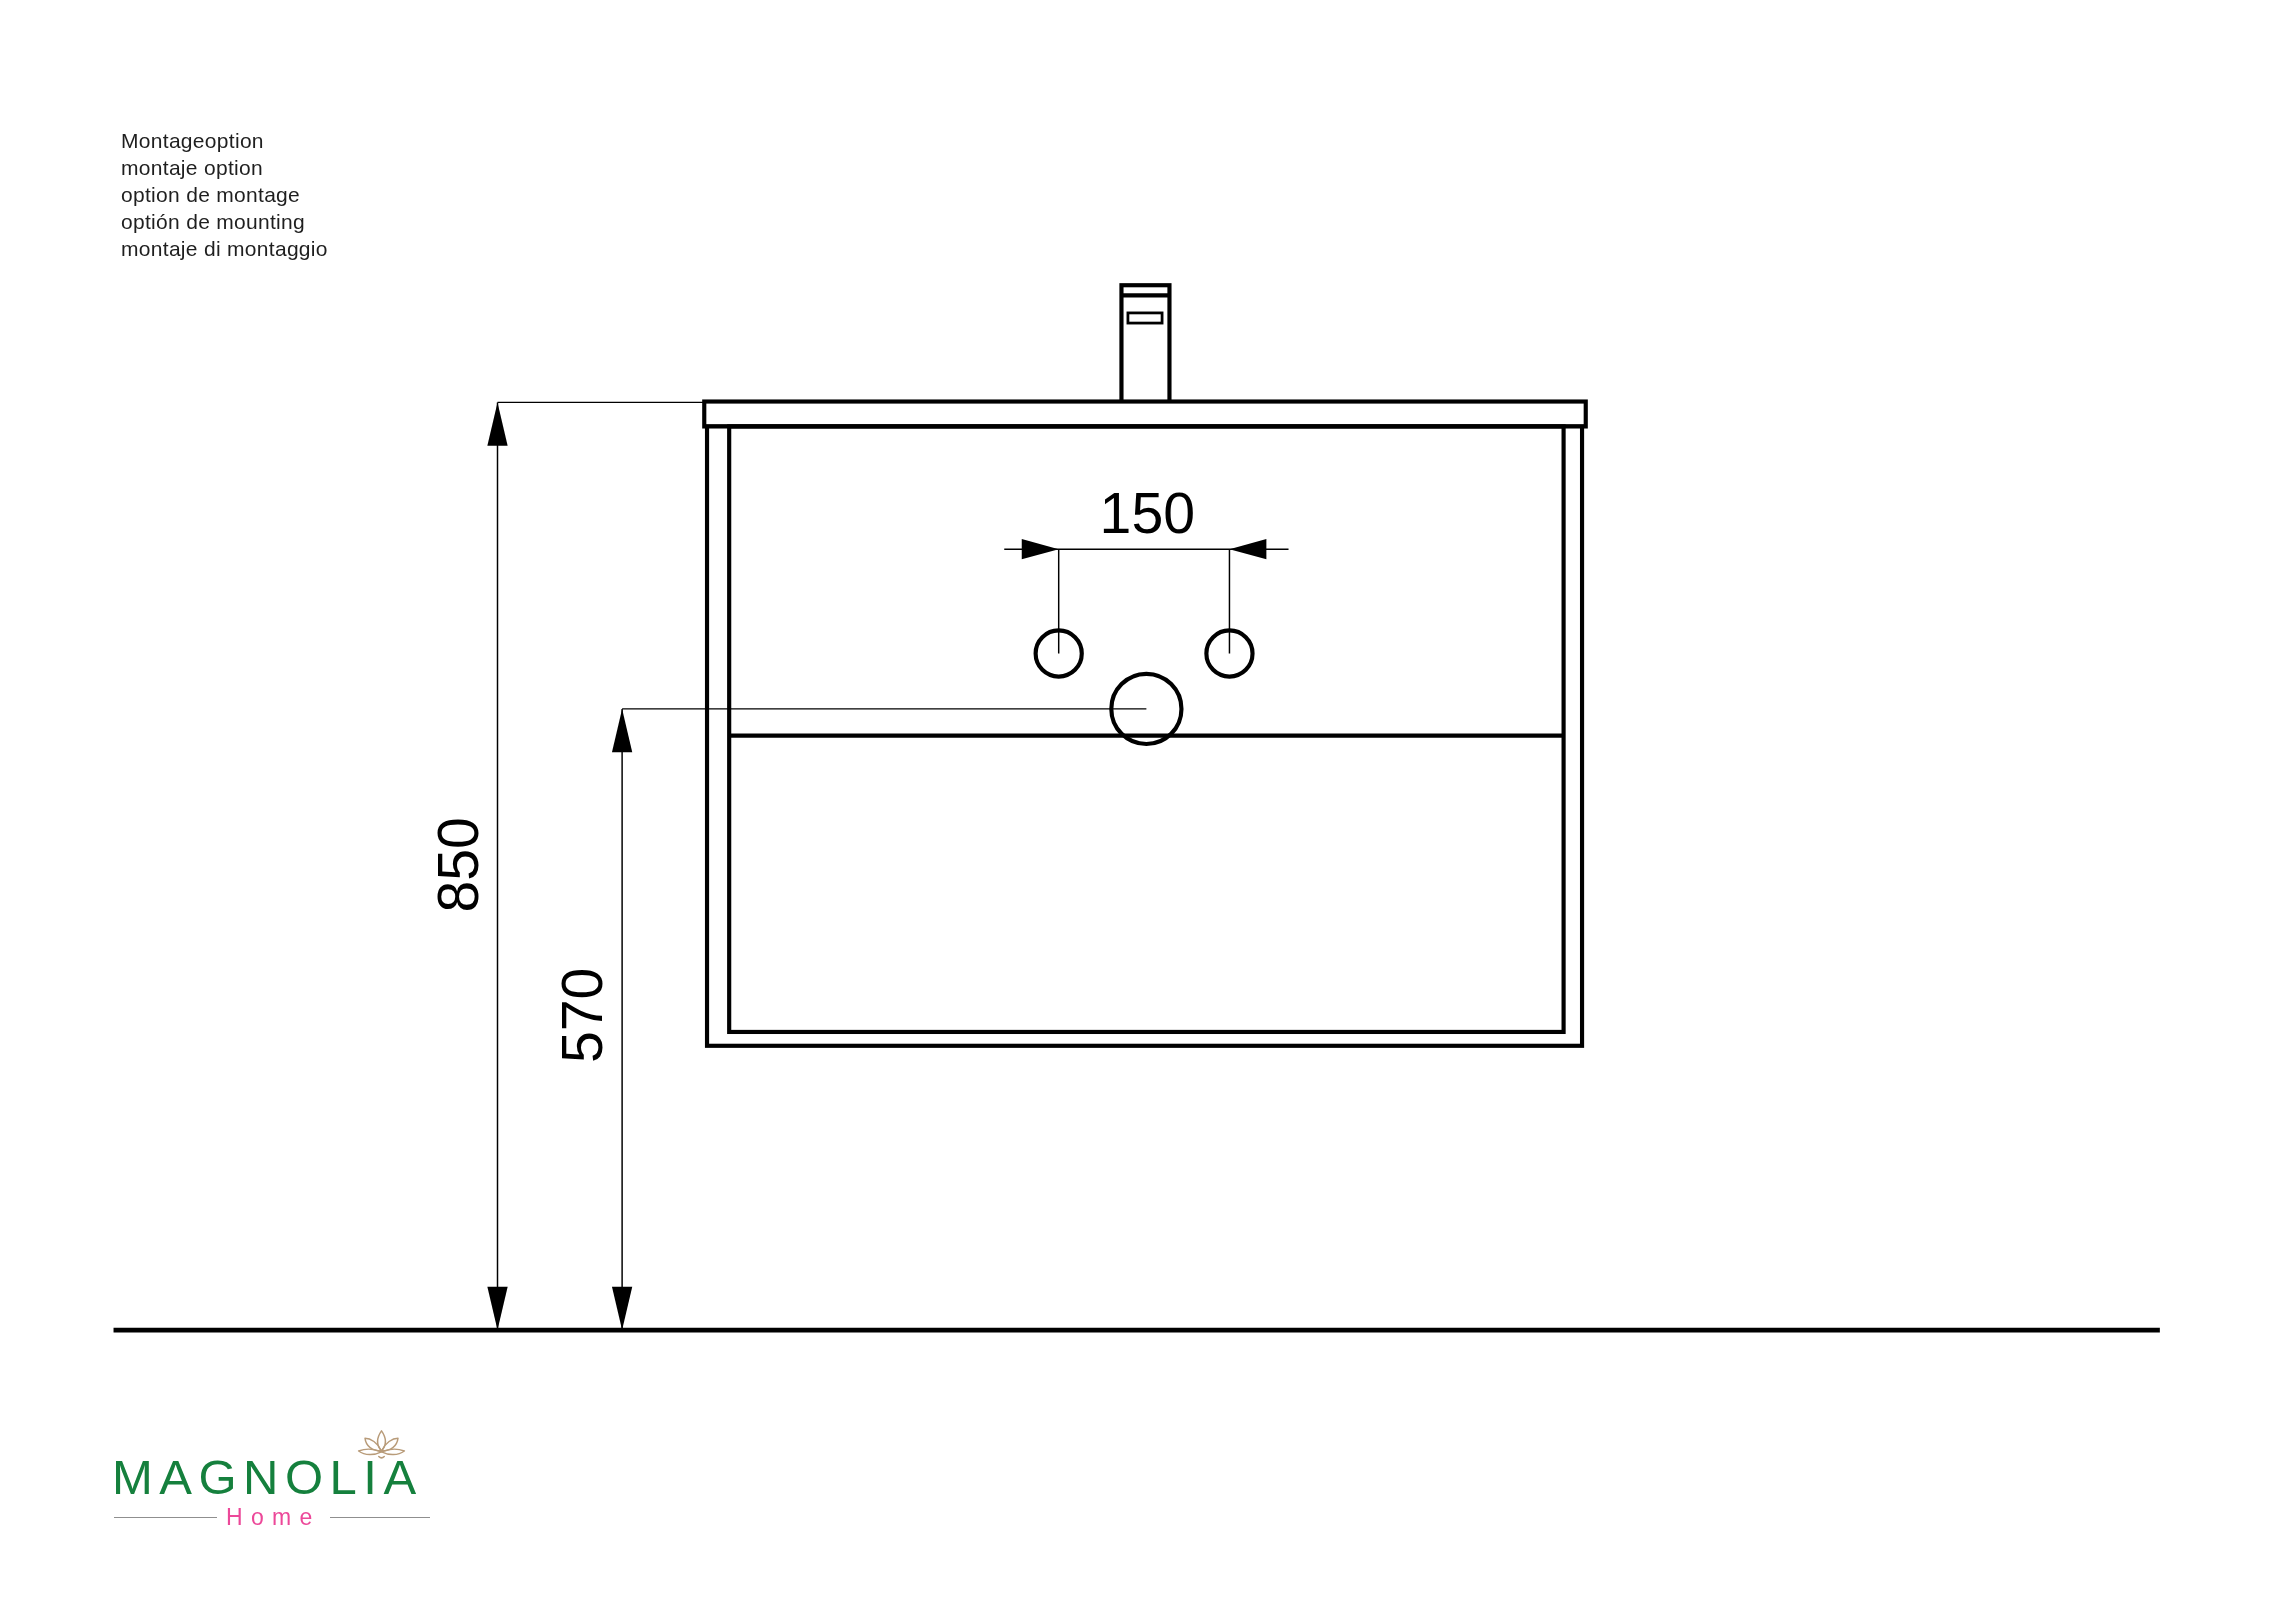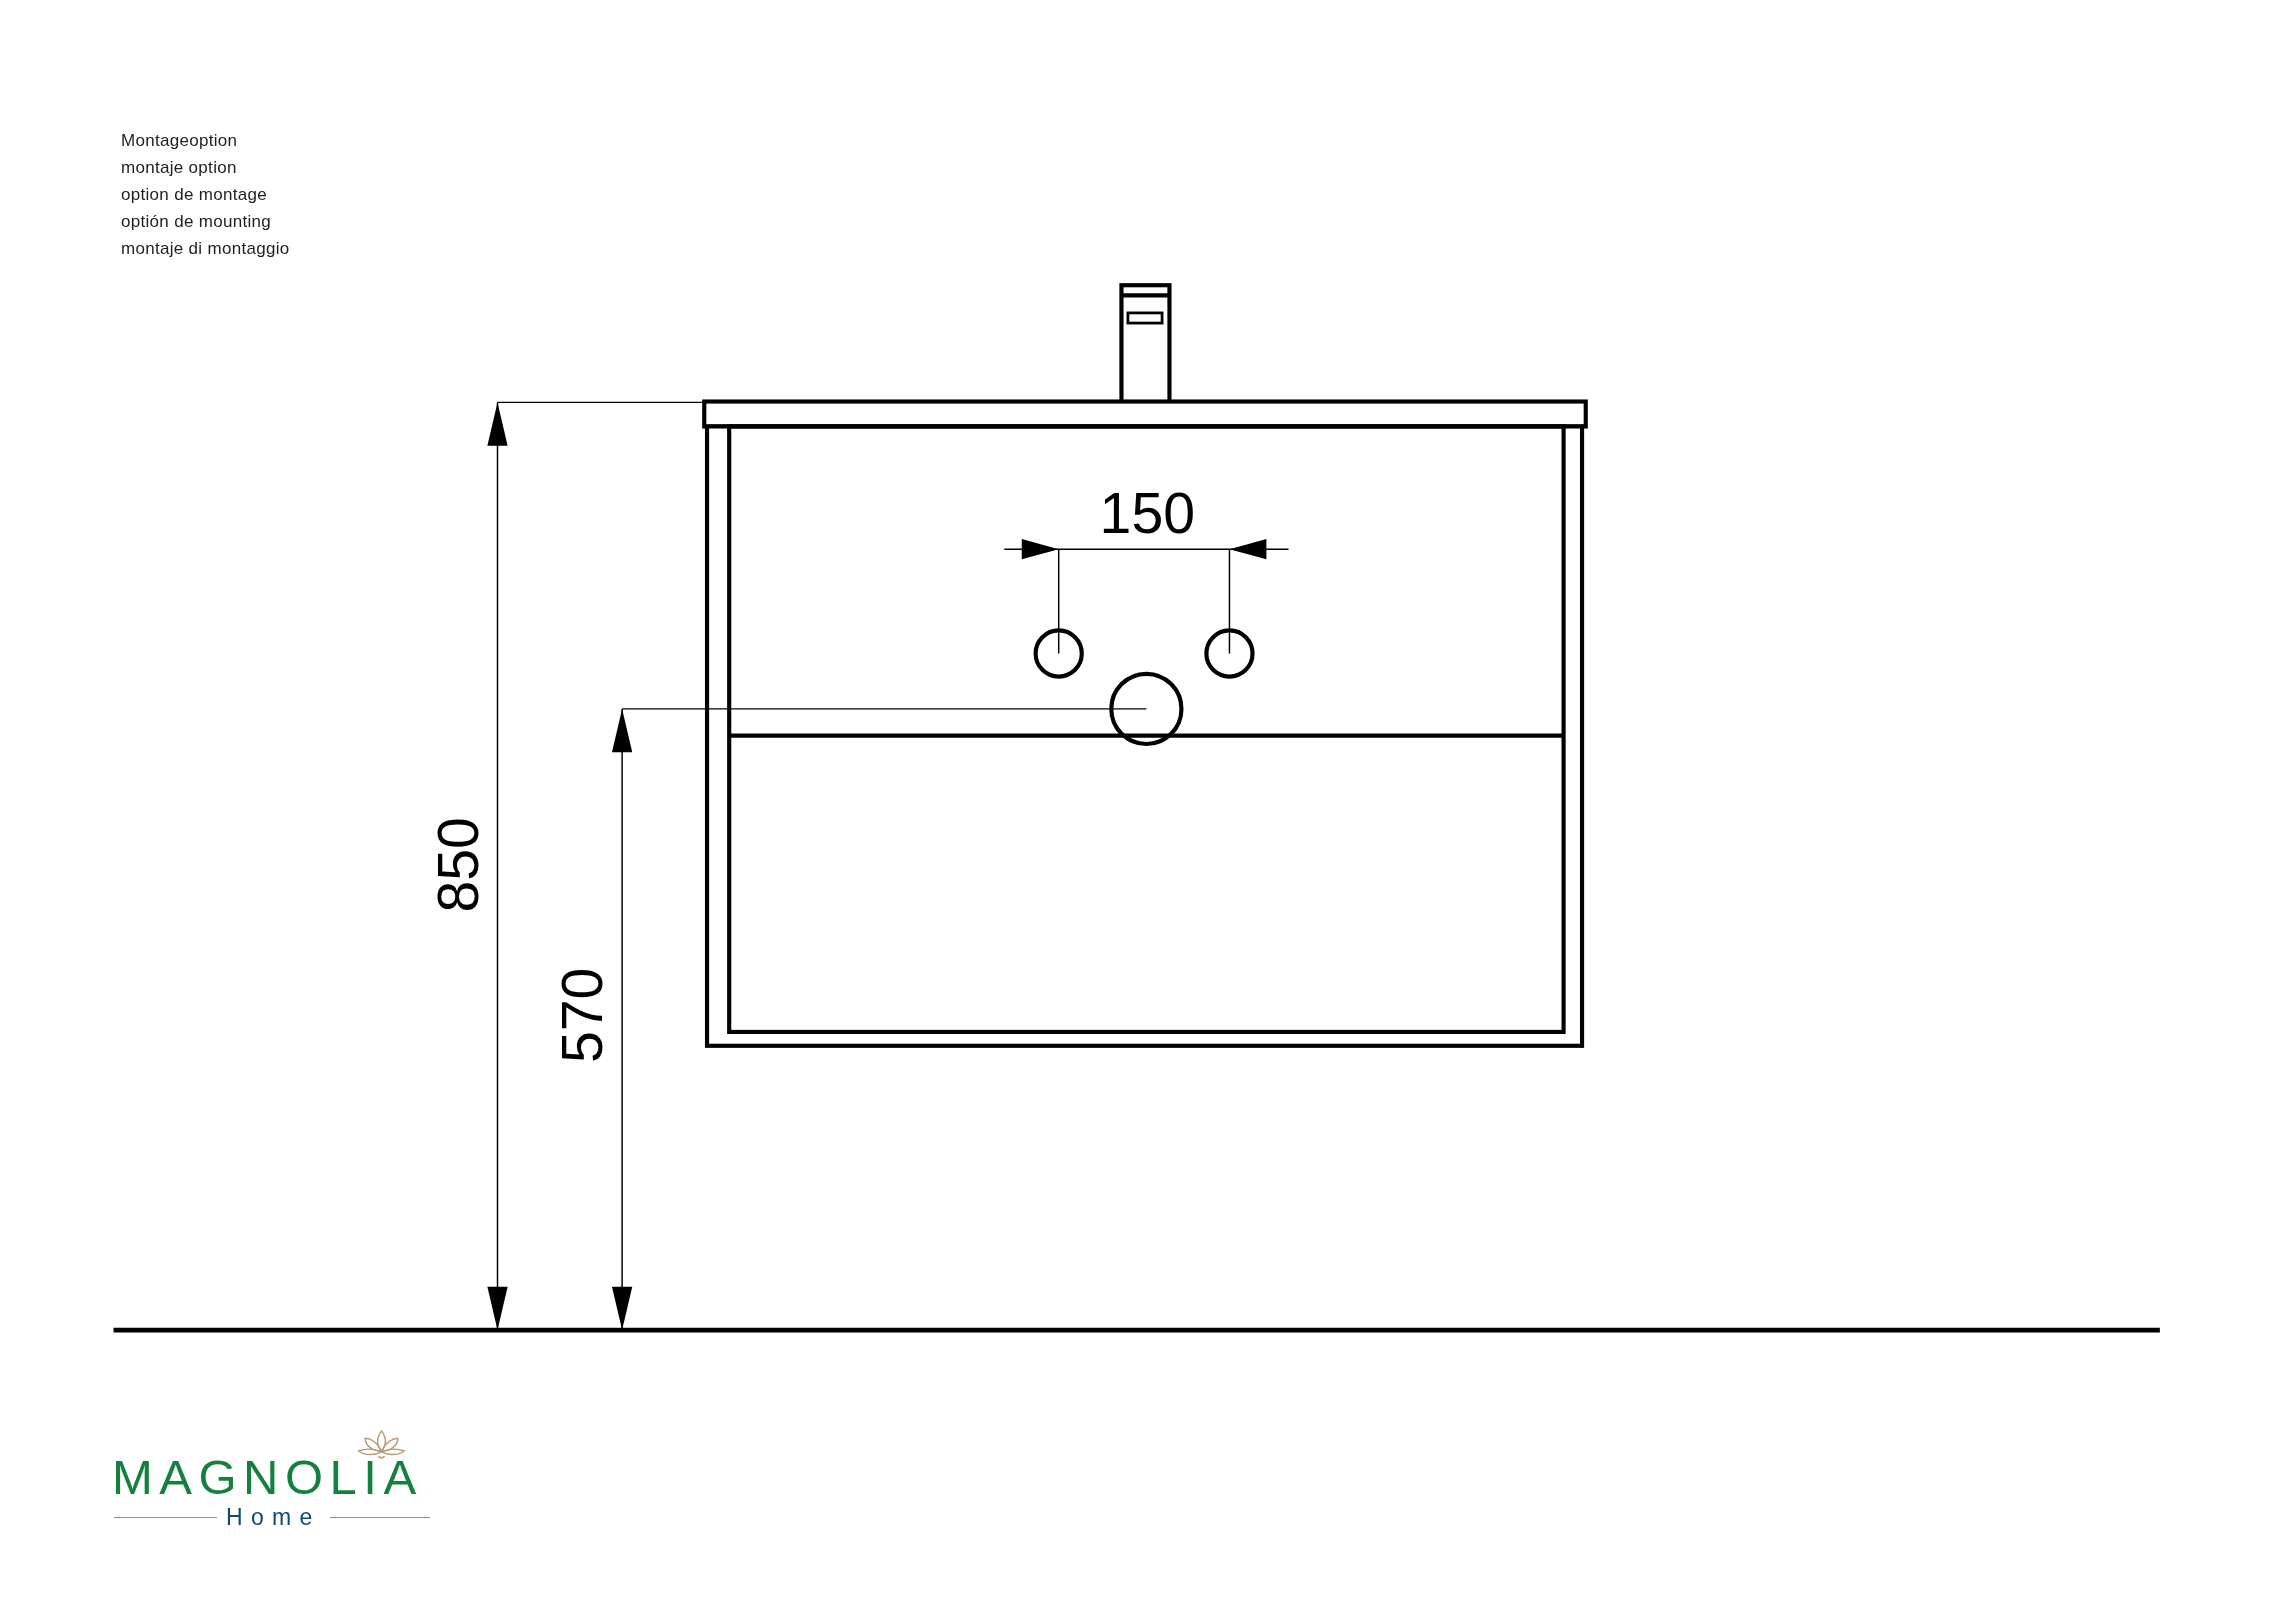--- a/index.html
+++ b/index.html
@@ -9,21 +9,21 @@
     height: 1619px;
     background: #ffffff;
     overflow: hidden;
     font-family: "Liberation Sans", sans-serif;
   }
   
   .notes {
     position: absolute;
     left: 121px;
     top: 127px;
-    font-size: 17px;
+    font-size: 21px;
     line-height: 27px;
     color: #1f1f1f;
     letter-spacing: 0.3px;
     white-space: nowrap;
   }
   
   .drawing {
     position: absolute;
     left: 0; top: 0;
     width: 2290px;
@@ -58,21 +58,21 @@
   .rule {
     height: 0;
     border-top: 1.8px solid #8f8f8f;
     flex: 0 0 auto;
   }
   .rule-left  { width: 103px; margin-right: 7.4px; }
   .rule-right { width: 100px; margin-left: 7.4px; }
   .home {
     font-size: 23px;
     letter-spacing: 8.3px;
-    color: #0c4a6e;
+    color: #ec4899;
     white-space: nowrap;
     flex: 1 1 auto;
     text-align: center;
   }
 </style>
 </head>
 <body>
 
 <div class="canvas">
 

